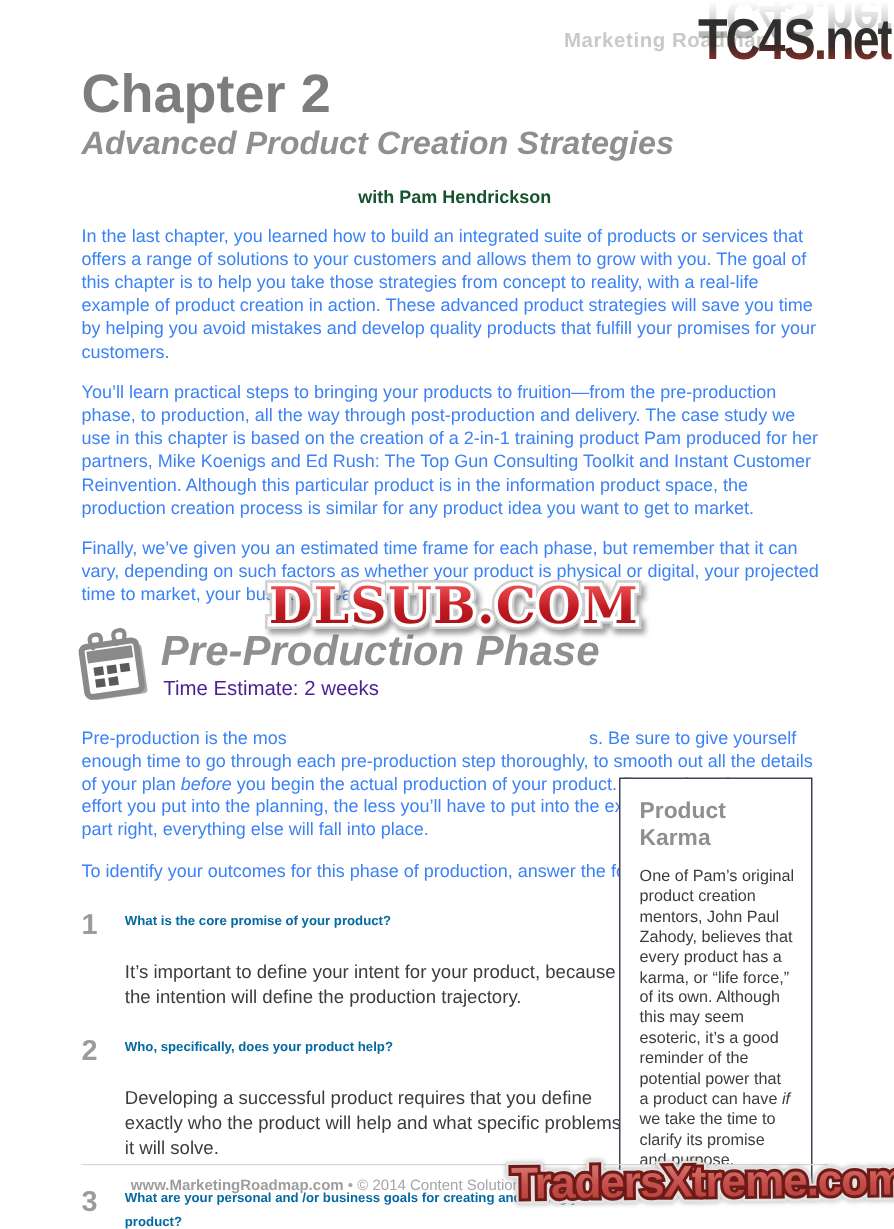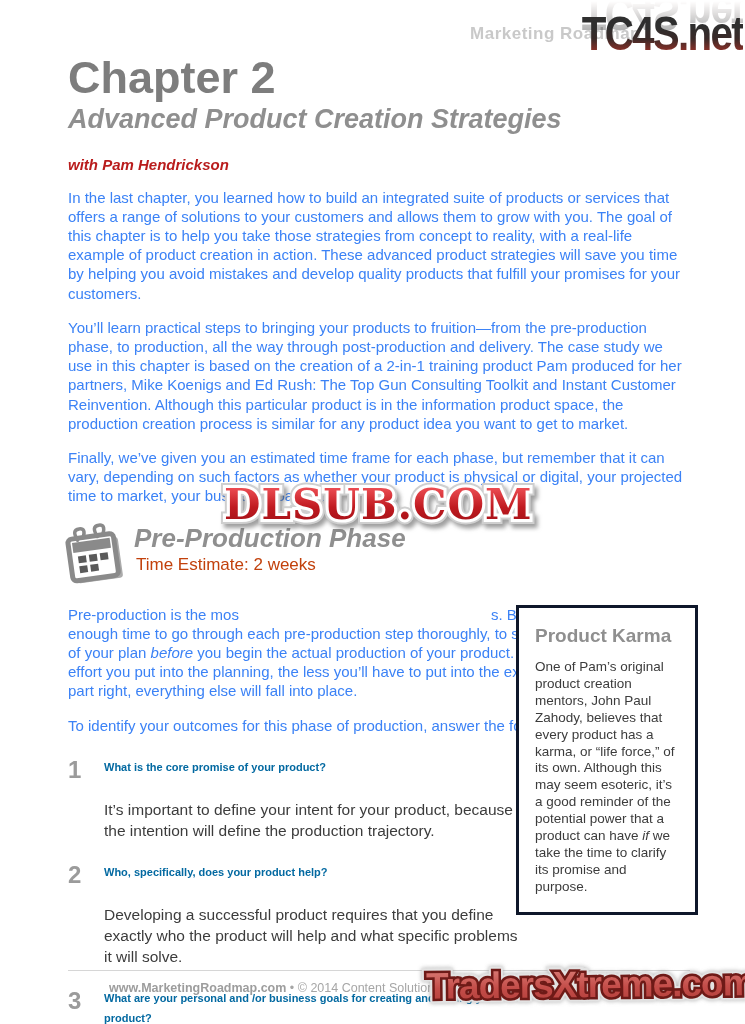--- a/index.html
+++ b/index.html
@@ -33,31 +33,31 @@
   .tc4s.reflect {
     position:absolute; top:27px; right:0;
     transform:scaleX(.84) scaleY(-1); opacity:.5;
     -webkit-mask-image:linear-gradient(to bottom, rgba(0,0,0,.9), transparent 75%);
             mask-image:linear-gradient(to bottom, rgba(0,0,0,.9), transparent 75%);
   }
 
   
   .h-chapter { margin-top:54px; font-size:45px; font-weight:bold; color:#7d7d7d; line-height:1.08; }
   .h-subtitle { font-size:27px; font-weight:bold; font-style:italic; color:#8f8f8f; margin-top:1px; }
-  .byline { margin-top:21px; font-size:15px; font-weight:bold; font-style:italic; color:#b91c1c; }
+  .byline { margin-top:21px; font-size:15px; font-weight:bold; color:#14532d;text-align:center; }
 
   
   .para { margin-top:15px; font-size:15px; line-height:19.2px; color:#3b82f6; max-width:624px; }
 
   
   .section-head { display:flex; align-items:flex-start; margin-top:16px; margin-left:-6px; }
   .cal-icon { flex:0 0 auto; }
   .section-titles { margin-left:6px; margin-top:3px; }
-  .section-title { font-size:26px; font-weight:bold; font-style:italic; color:#8f8f8f; line-height:1.05; }
-  .section-time { font-size:17px; color:#c2410c; margin-top:3px; margin-left:2px; }
+  .section-title { font-size:35px; font-weight:bold; font-style:italic; color:#8f8f8f; line-height:1.05; }
+  .section-time { font-size:17px; color:#4c1d95; margin-top:3px; margin-left:2px; }
 
   .wm-gap { display:inline-block; width:252px; }
 
   
   .dlsub-wrap { position:absolute; left:224px; top:482px; z-index:5; width:300px; height:54px; }
   .dlsub-layer {
     position:absolute; left:0; top:0; white-space:nowrap;
     font-family:"DejaVu Serif", serif;
     font-size:42px; font-weight:bold; letter-spacing:1px; line-height:1.1;
   }
@@ -72,22 +72,22 @@
   
   .qa-list { margin-top:22px; width:460px; }
   .qa-item { display:flex; margin-bottom:21px; }
   .qa-num { flex:0 0 28px; font-size:24px; font-weight:bold; color:#9b9b9b; line-height:1; padding-top:1px; }
   .qa-body { margin-left:8px; width:452px; }
   .qa-q { font-size:11px; font-weight:bold; color:#0369a1; line-height:20px; }
   .qa-a { font-size:15.5px; color:#3c3c3c; line-height:21px; margin-top:22px; }
 
   
   .karma-box {
-    position:absolute; left:516px; top:605px; width:182px;
-    border:3px solid #0f172a; background:#ffffff;
+    position:absolute; left:516px; top:648px; width:161px;
+    border:1px solid #0f172a; background:#ffffff;
     padding:17px 14px 16px 16px;
   }
   .karma-title { font-size:19px; font-weight:bold; color:#8f8f8f; }
   .karma-body { margin-top:12px; font-size:13.5px; line-height:16.9px; color:#3c3c3c; }
 
   
   .footer {
     position:absolute; left:68px; width:622px; top:970px;
     border-top:1px solid #d6d6d6;
     padding-top:10px; text-align:center;

